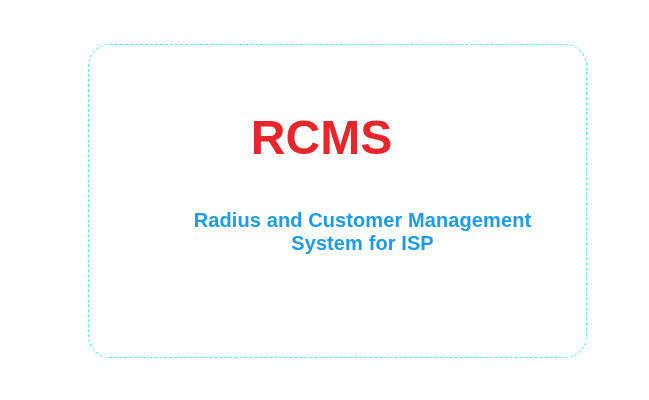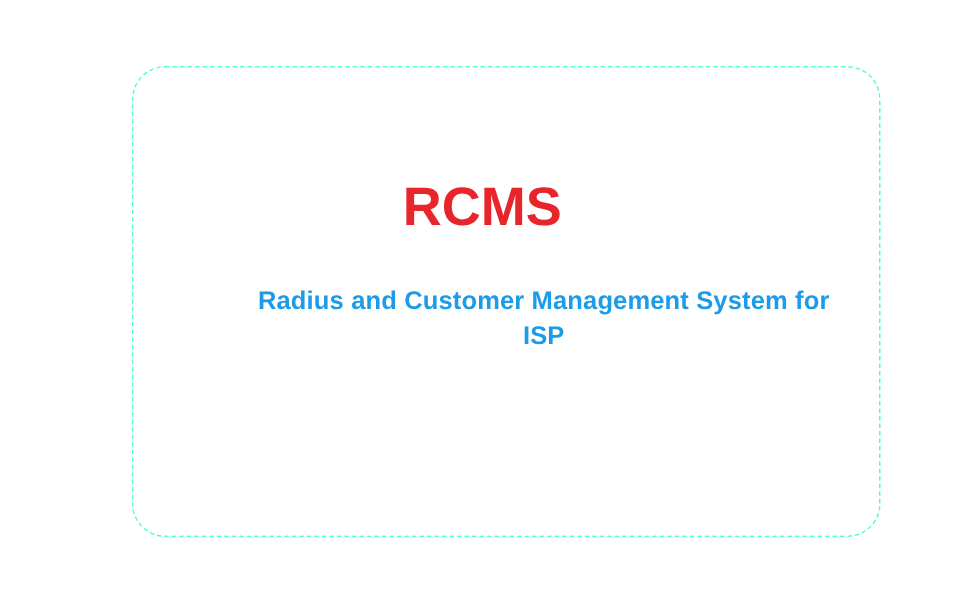--- a/index.html
+++ b/index.html
@@ -49,36 +49,36 @@
 
   #slide-title {
     position: absolute;
     left: 0;
     top: 64px;
     width: 465px;
     text-align: center;
     color: #e8252a;
     font-family: "Liberation Sans", sans-serif;
     font-weight: bold;
-    font-size: 36px;
+    font-size: 48px;
     line-height: 58px;
     letter-spacing: 0px;
     white-space: nowrap;
   }
 
   #slide-subtitle {
     position: absolute;
     left: 82px;
-    top: 144px;
+    top: 164px;
     width: 383px;
     text-align: center;
     color: #1b9be8;
     font-family: "Liberation Sans", sans-serif;
     font-weight: bold;
-    font-size: 17px;
+    font-size: 20px;
     line-height: 23px;
     letter-spacing: 0.1px;
   }
 </style>
 </head>
 <body style="background: rgb(255, 255, 255);">
 
 <div id="slide-canvas" style="background: rgb(255, 255, 255);">
 
   <div id="title-frame" style="border-color: rgb(77, 255, 201); border-style: dashed; border-radius: 22px;">

